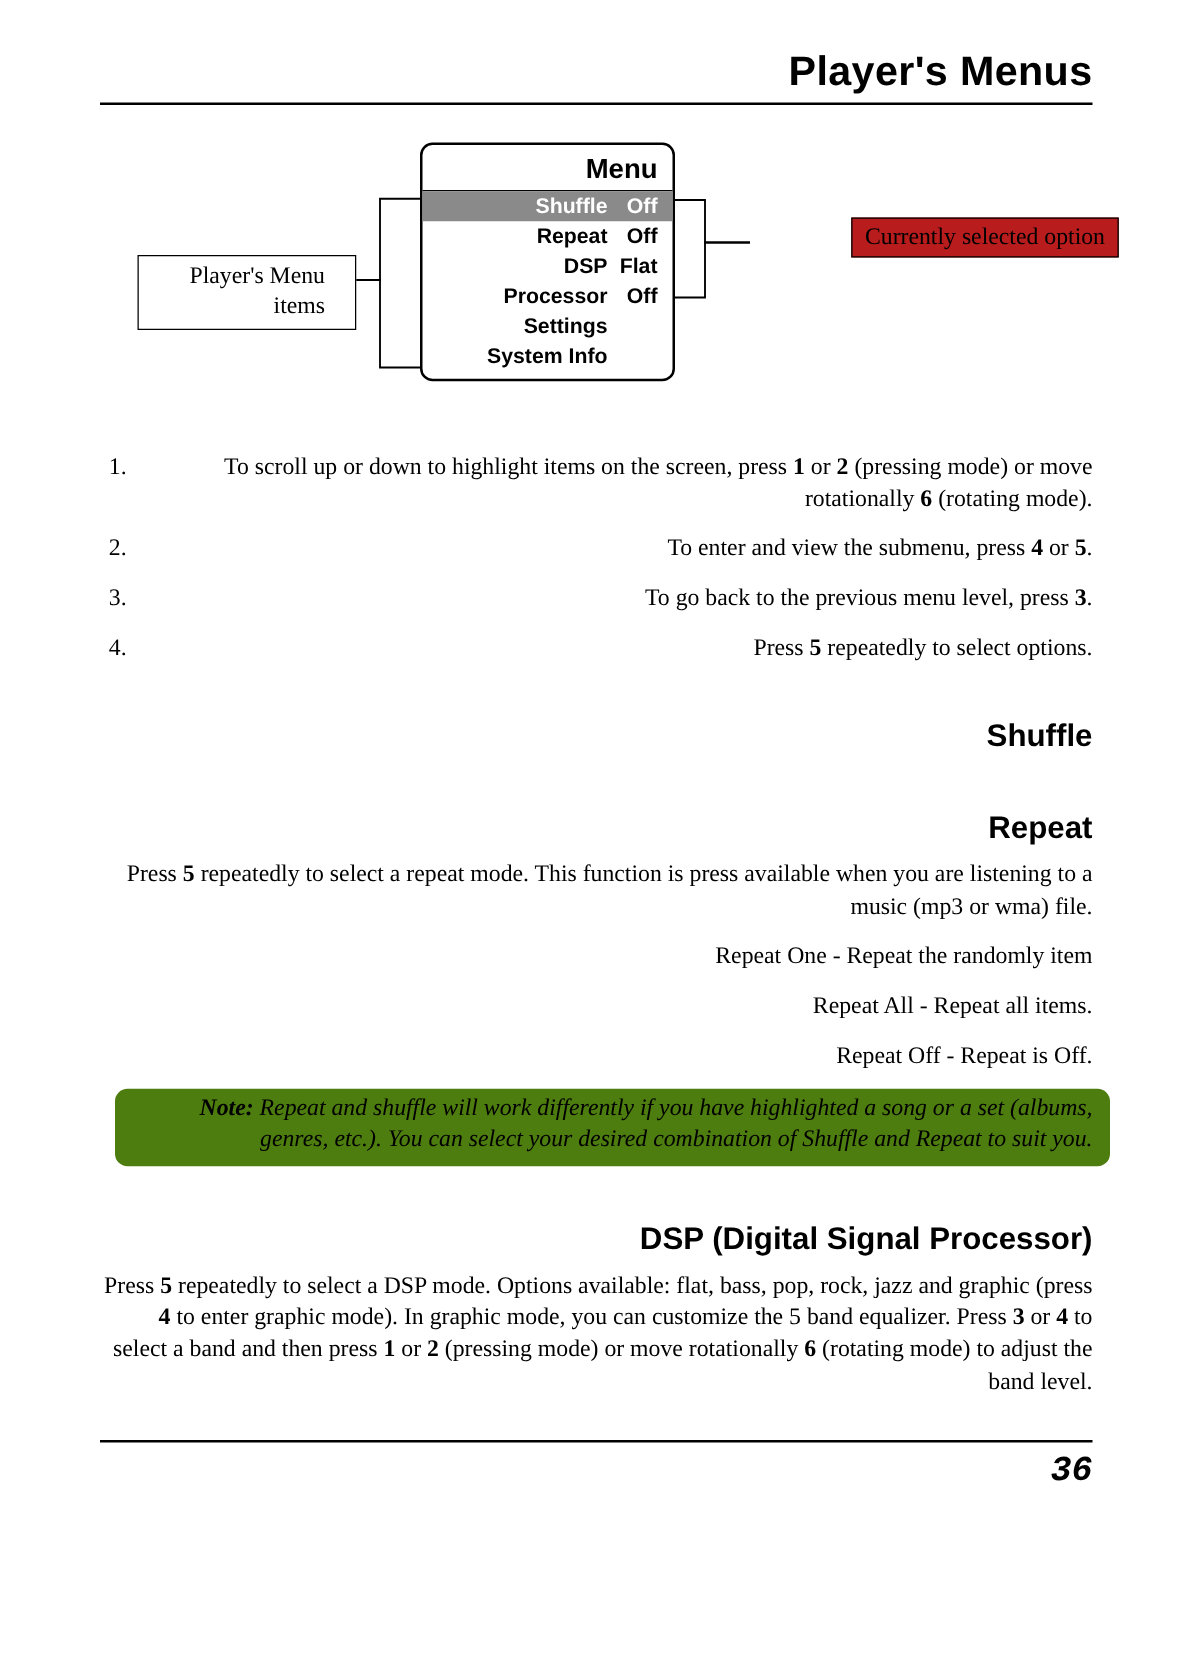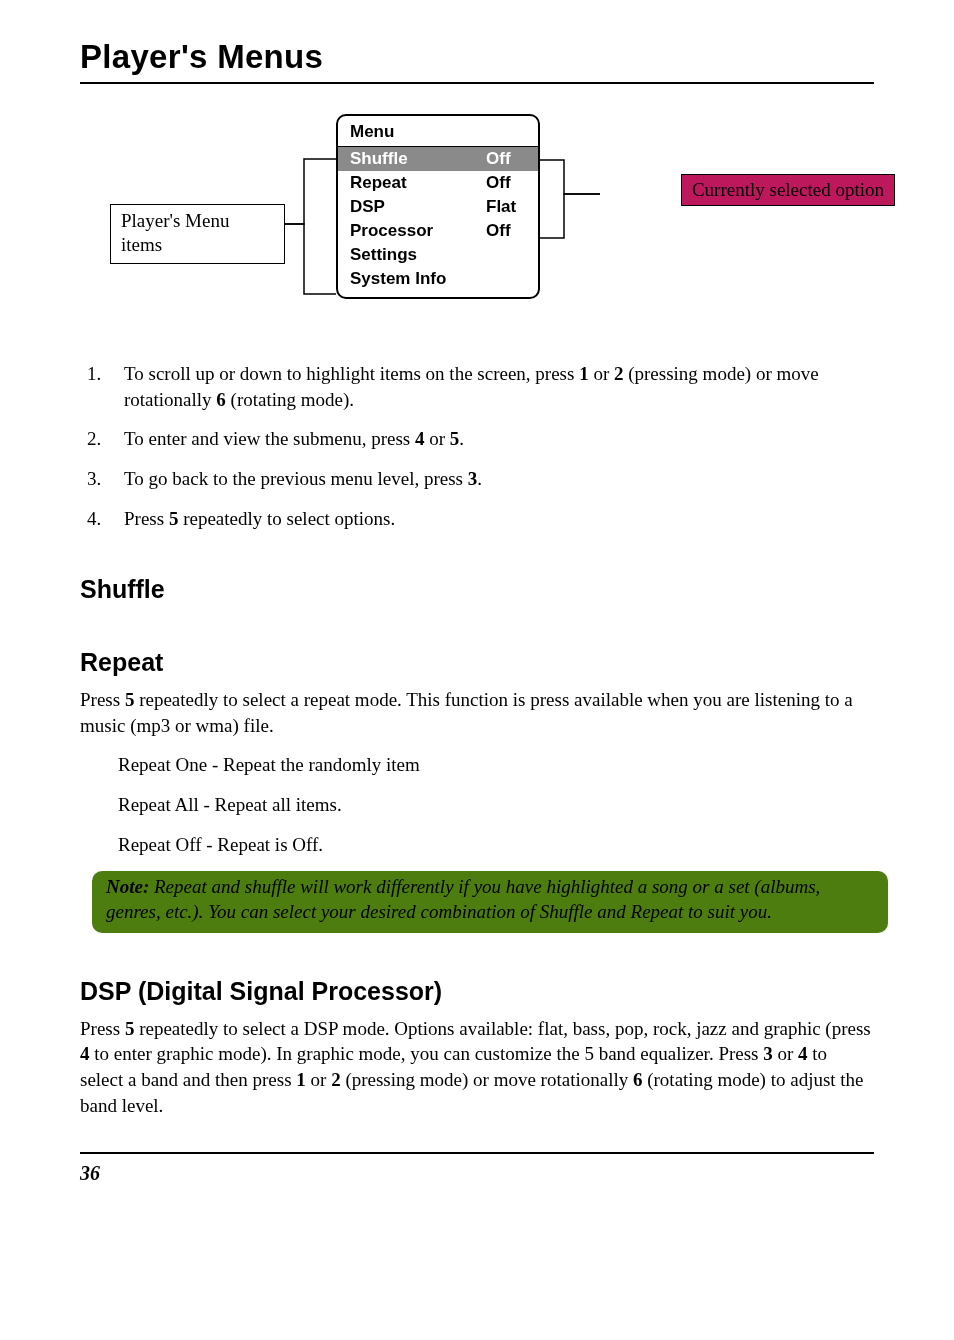--- a/index.html
+++ b/index.html
@@ -8,20 +8,21 @@
     background: #fff;
     font-family: Georgia, 'Times New Roman', serif;
     color: #000;
   }
   .page {
     width: 954px;
     height: 1340px;
     box-sizing: border-box;
     padding: 38px 80px 0 80px;
     position: relative;
+    text-align: right;
   }
   .page-title {
     font-family: Arial, Helvetica, sans-serif;
     font-weight: 900;
     font-size: 33px;
     letter-spacing: 0.3px;
     margin: 0;
   }
   .title-rule {
     margin-top: 6px;
@@ -41,21 +42,21 @@
     left: 256px;
     top: 0;
     width: 200px;
     border: 2px solid #000;
     border-radius: 10px;
     background: #fff;
   }
   .menu-header {
     font-family: Arial, Helvetica, sans-serif;
     font-weight: bold;
-    font-size: 17px;
+    font-size: 22px;
     padding: 6px 12px 4px 12px;
     border-bottom: 1px solid #000;
   }
   .menu-rows {
     padding: 0;
     margin-bottom:6px;
   }
   .menu-row {
     display: flex;
     align-items: center;
@@ -95,21 +96,21 @@
   }
   
   .right-callout {
     position: absolute;
     right: -15px;
     top: 60px;
     border: 1px solid #000;
     font-family: Georgia, serif;
     font-size: 19px;
     padding: 4px 10px;
-    background: #be185d;
+    background: #b91c1c;
   }
 
   
   .connectors {
     position: absolute;
     left: 0; top: 0;
     width: 800px;
     height: 215px;
     pointer-events: none;
   }
@@ -159,24 +160,24 @@
   .note-box .note-label {
     font-weight: bold;
   }
 
   .footer-rule {
     margin-top: 34px;
     border: none;
     border-top: 2px solid #000;
   }
   .page-num {
-    font-family: Liberation Serif, serif;
+    font-family: Liberation Mono, monospace;
     font-weight: bold;
     font-style: italic;
-    font-size: 20px;
+    font-size: 28px;
     margin-top: 6px;
   }
   .bold { font-weight: bold; }
 </style>
 </head>
 <body>
 
 <div class="page">
 
   <h1 class="page-title">Player's Menus</h1>

